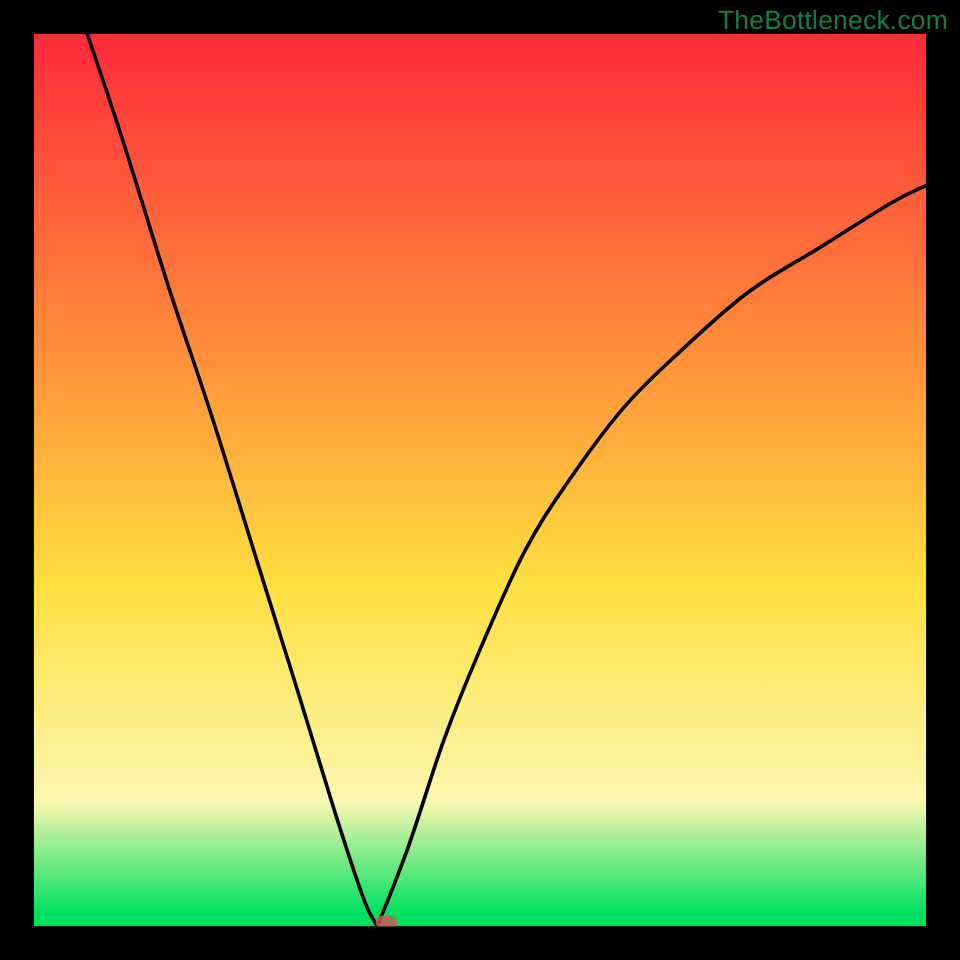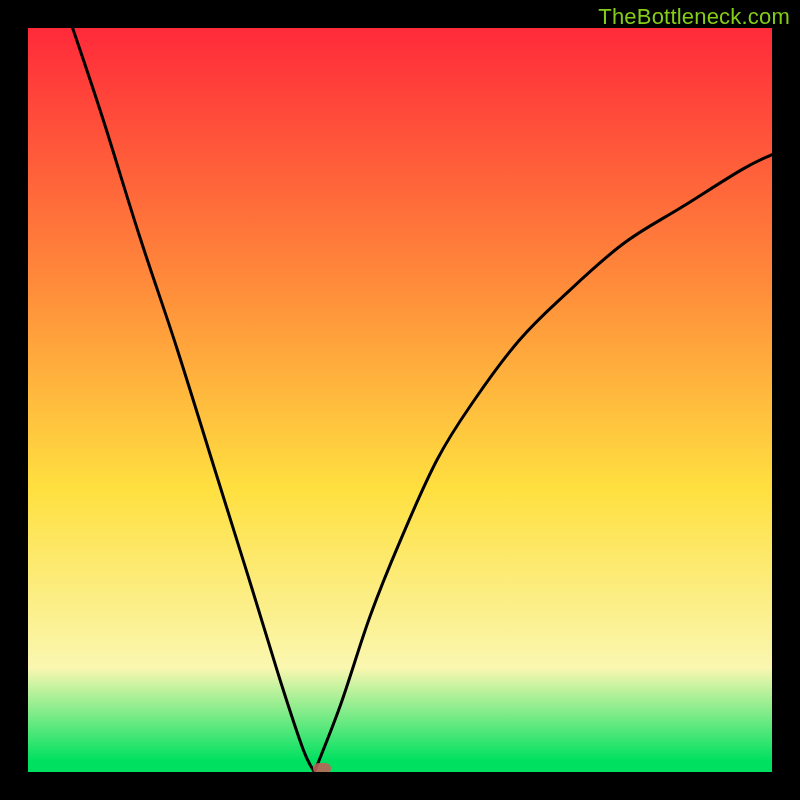--- a/index.html
+++ b/index.html
@@ -41,21 +41,21 @@
   .marker {
     position: absolute;
     border-radius: 6px;
     background: #c06058;
     opacity: 0.88;
   }
   .watermark {
     position: absolute;
     top: 4px;
     right: 10px;
-    color: #84cc16;
+    color: #15803d;
     font-size: 22px;
     letter-spacing: 0.2px;
     user-select: none;
   }
 </style>
 </head>
 <body>
 
 <div class="frame">
   <div class="plot-area">

